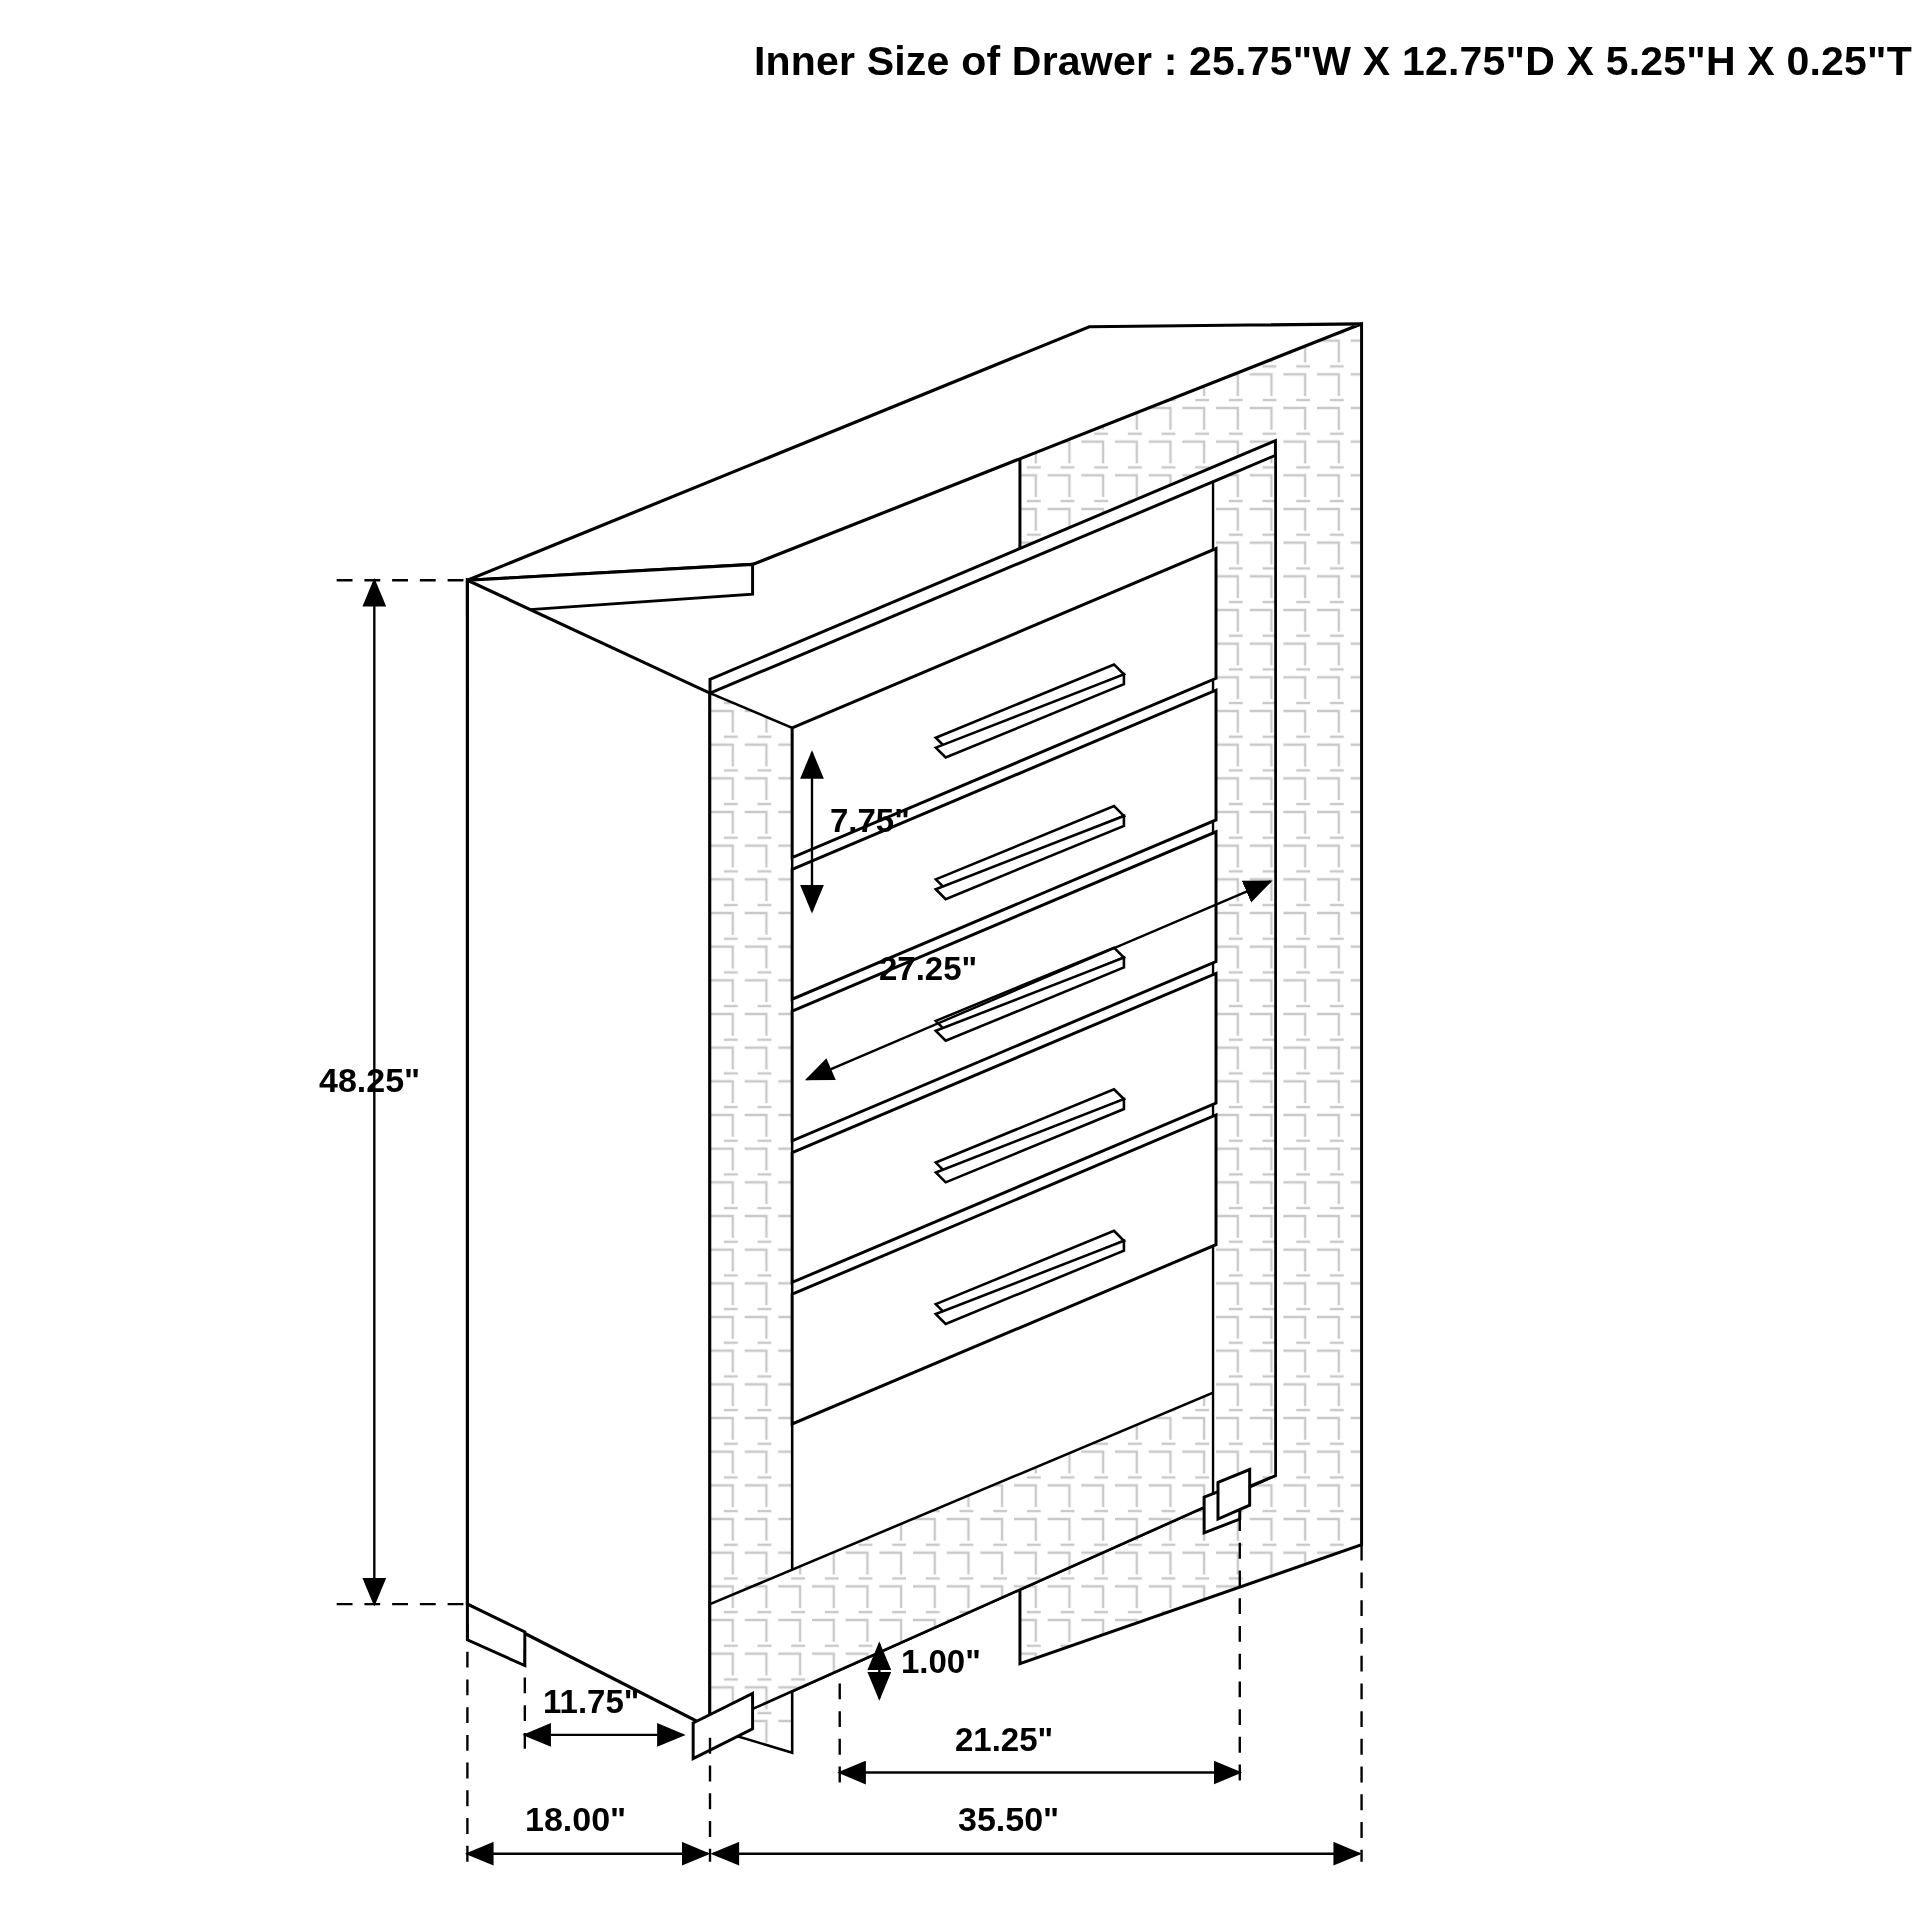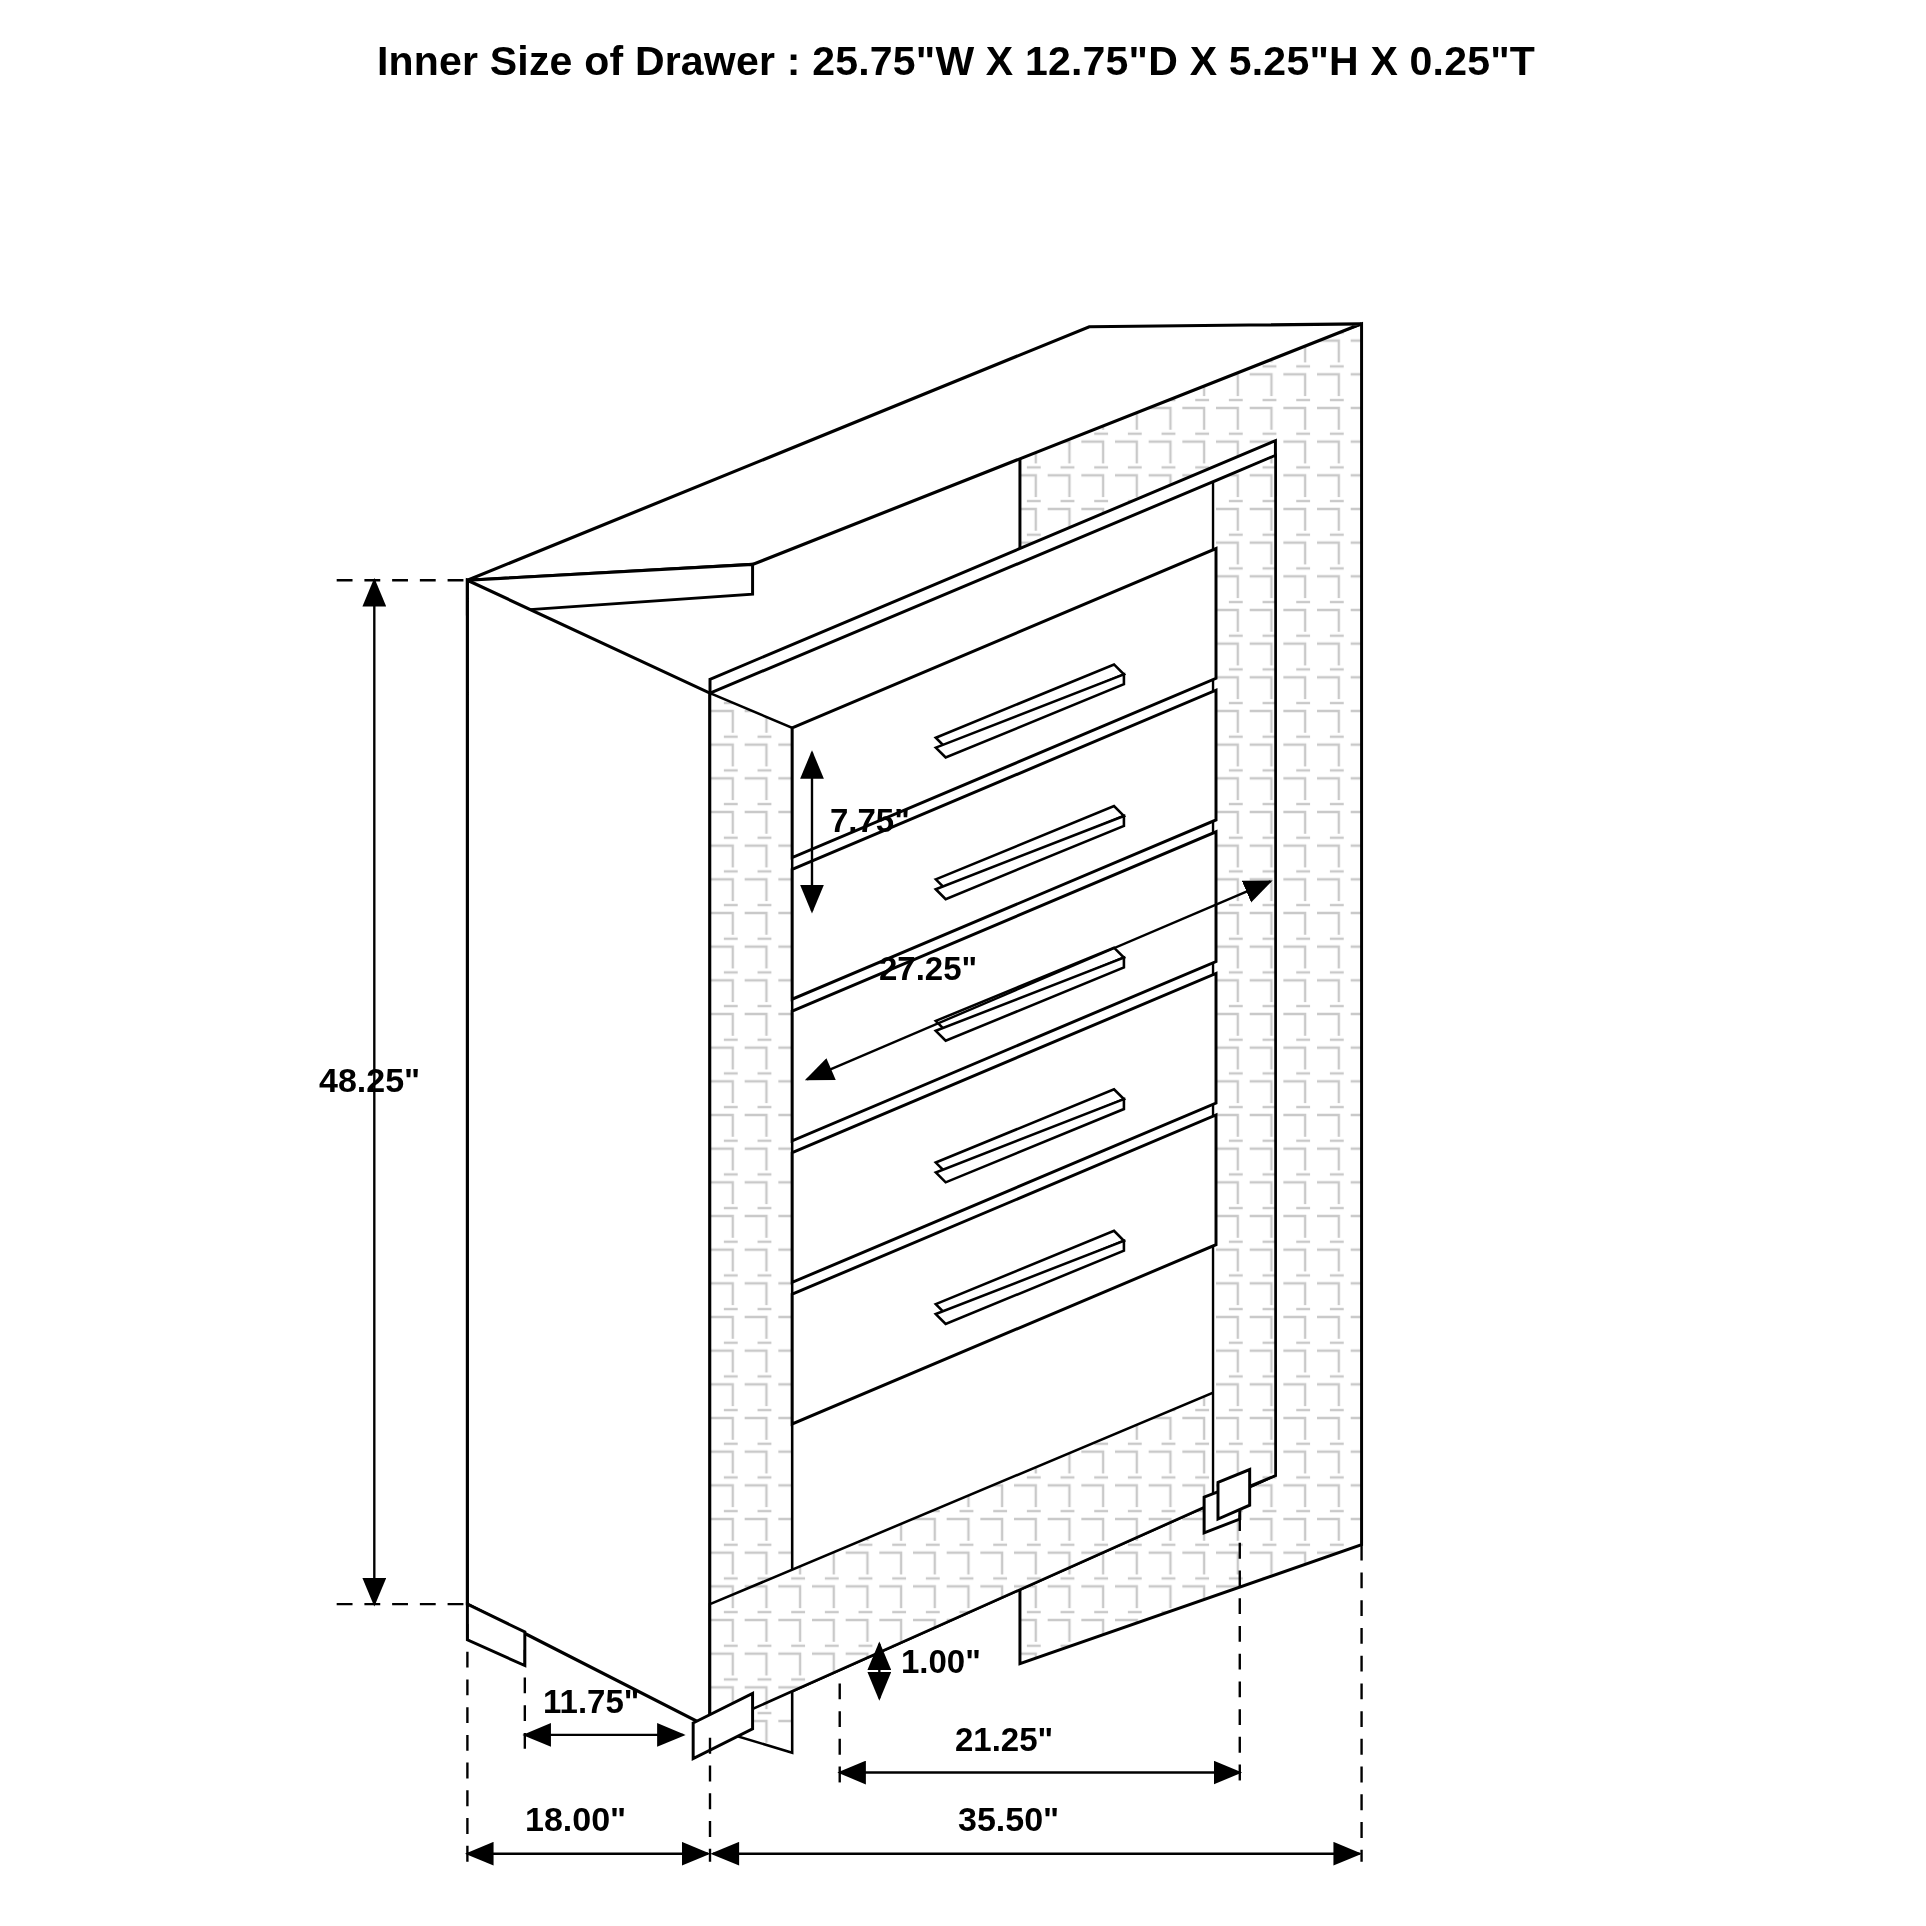--- a/index.html
+++ b/index.html
@@ -1,19 +1,19 @@
 <!DOCTYPE html>
 <html><head>
 <meta charset="utf-8">
 <style>
   html,body{margin:0;padding:0;background:#ffffff;}
   body{width:1927px;height:1927px;font-family:"Liberation Sans",sans-serif;color:#000;}
   #stage{position:relative;width:1927px;height:1927px;overflow:hidden;}
   .title{
-    position:absolute;top:38px;left:0;width:1912px;text-align:center;
+    position:absolute;top:38px;left:0;width:1912px;text-align:right;
     font-size:41px;font-weight:bold;letter-spacing:0.2px;
   }
   svg{position:absolute;top:0;left:0;width:1927px;height:1927px;}
   .dim-label{
     position:absolute;font-size:33px;font-weight:bold;white-space:nowrap;
   }
   .dim-label.big{font-size:34px;}
 </style>
 </head>
 <body>

